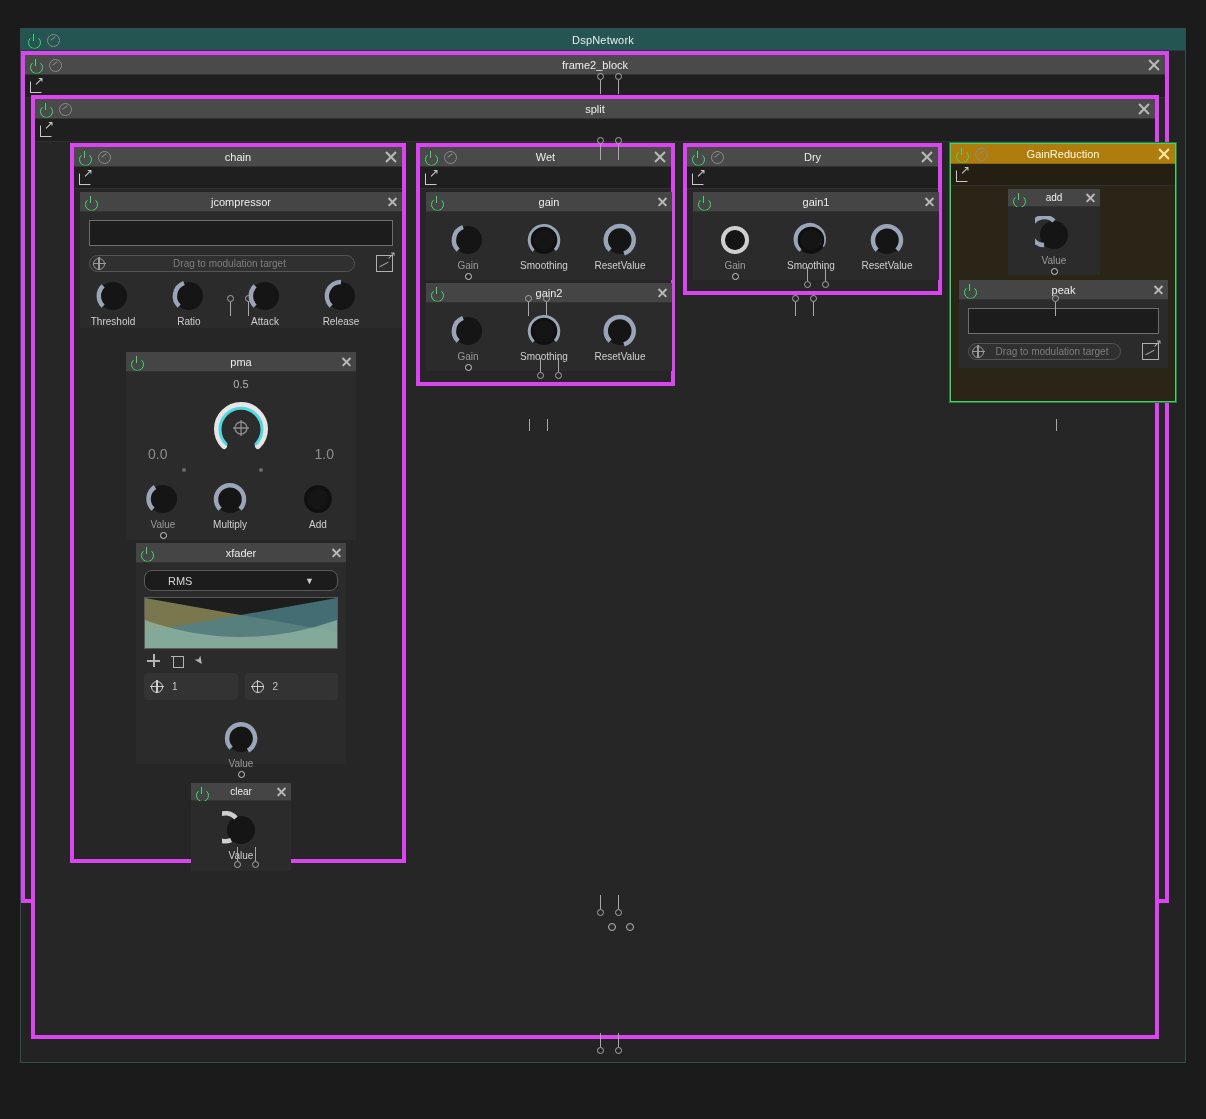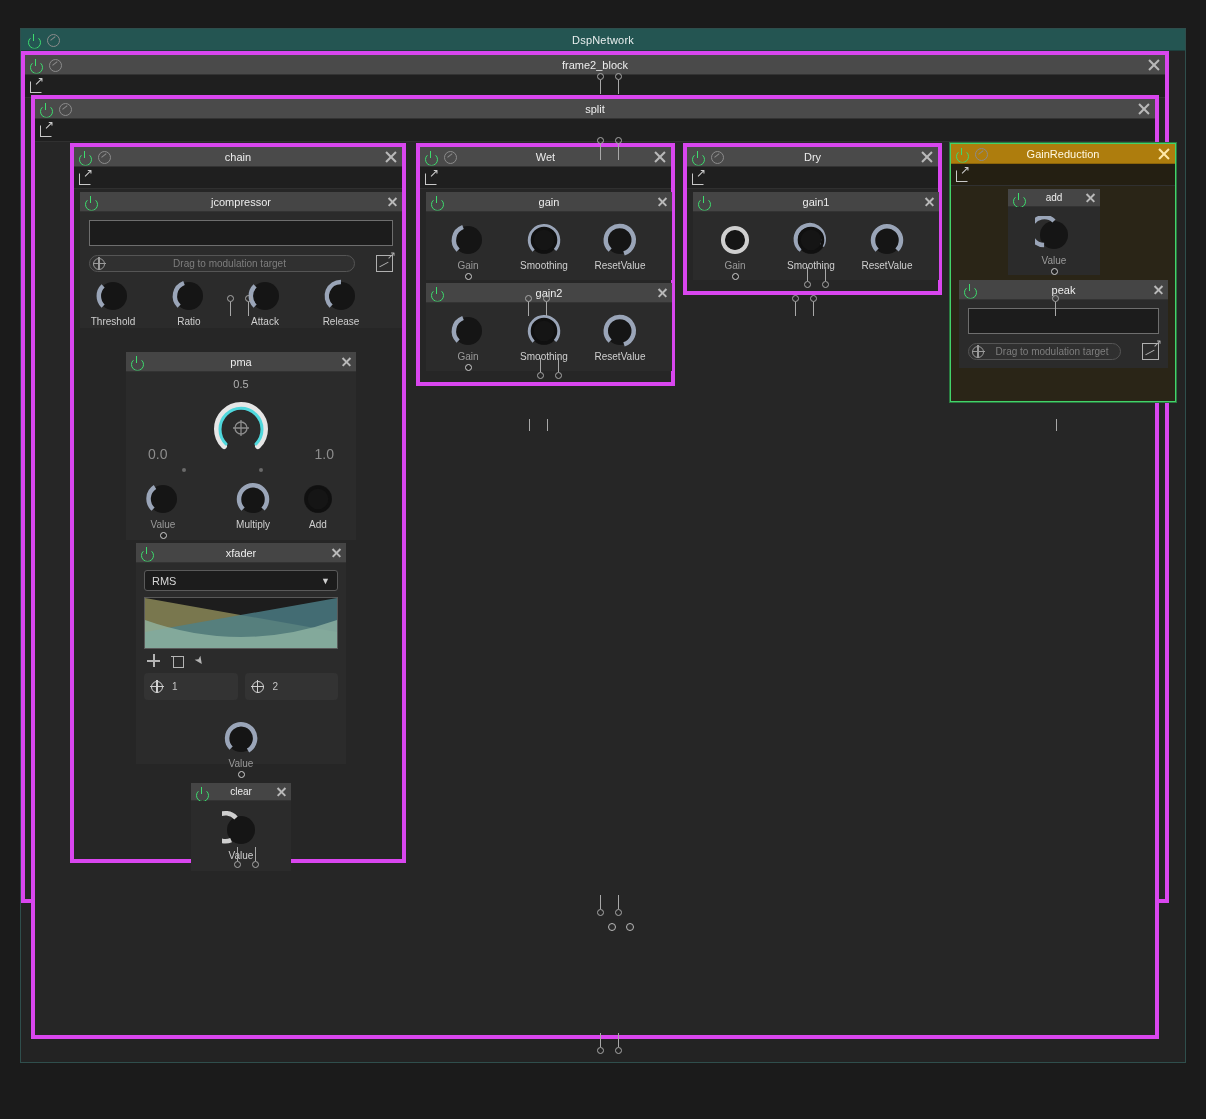--- a/index.html
+++ b/index.html
@@ -181,22 +181,22 @@
     content: ""; position: absolute; left: 2px; top: 8px; width: 10px; height: 1.3px;
     background: #b0b0b0; transform: rotate(-28deg);
   }
 
   .display-box {
     background: #1c1c1c; border: 1px solid #6e6e6e;
   }
 
   
   .select-box {
-    height: 21px; background: #1c1c1c; border: 1px solid #5a5a5a; border-radius: 3px;
-    display: flex; align-items: center; padding: 0 7px;
+    height: 21px; background: #1c1c1c; border: 1px solid #5a5a5a; border-radius: 8px;
+    display: flex; align-items: center; padding: 0 23px;
     font-size: 11px; color: #d6d6d6;
   }
   .select-box .caret { margin-left: auto; font-size: 9px; color: #cfcfcf; }
   .mini-icons { display: flex; gap: 11px; align-items: center; padding-left: 3px; }
   .mi { width: 13px; height: 13px; position: relative; cursor: pointer; }
   .mi-plus::before, .mi-plus::after { content: ""; position: absolute; background: #b4b4b4; }
   .mi-plus::before { left: 0; top: 5.5px; width: 13px; height: 2px; }
   .mi-plus::after { left: 5.5px; top: 0; width: 2px; height: 13px; }
   .mi-trash::before {
     content: ""; position: absolute; left: 2px; top: 3px; width: 9px; height: 10px;
@@ -428,21 +428,21 @@
                 <div class="knob-wrap" style="left:9px;top:108px;">
                   <div class="knob">
                       <svg width="38" height="38" viewBox="0 0 38 38">
                         <circle cx="19" cy="19" r="14" fill="#151515"></circle>
                         <path d="M 9.1 29.1 A 14 14 0 0 1 11 7" stroke="#9aa5b8" stroke-width="4.5" fill="none"></path>
                       </svg>
                     </div>
                   <div class="knob-label dim">Value</div>
                   <div class="mod-dot"></div>
                 </div>
-                <div class="knob-wrap" style="left:99px;top:108px;">
+                <div class="knob-wrap" style="left:76px;top:108px;">
                   <div class="knob">
                       <svg width="38" height="38" viewBox="0 0 38 38">
                         <circle cx="19" cy="19" r="14" fill="#151515"></circle>
                         <path d="M 9.1 29.1 A 14 14 0 1 1 29 29" stroke="#9aa5b8" stroke-width="4.5" fill="none"></path>
                       </svg>
                     </div>
                   <div class="knob-label">Multiply</div>
                 </div>
                 <div class="knob-wrap" style="left:164px;top:108px;">
                   <div class="knob">

